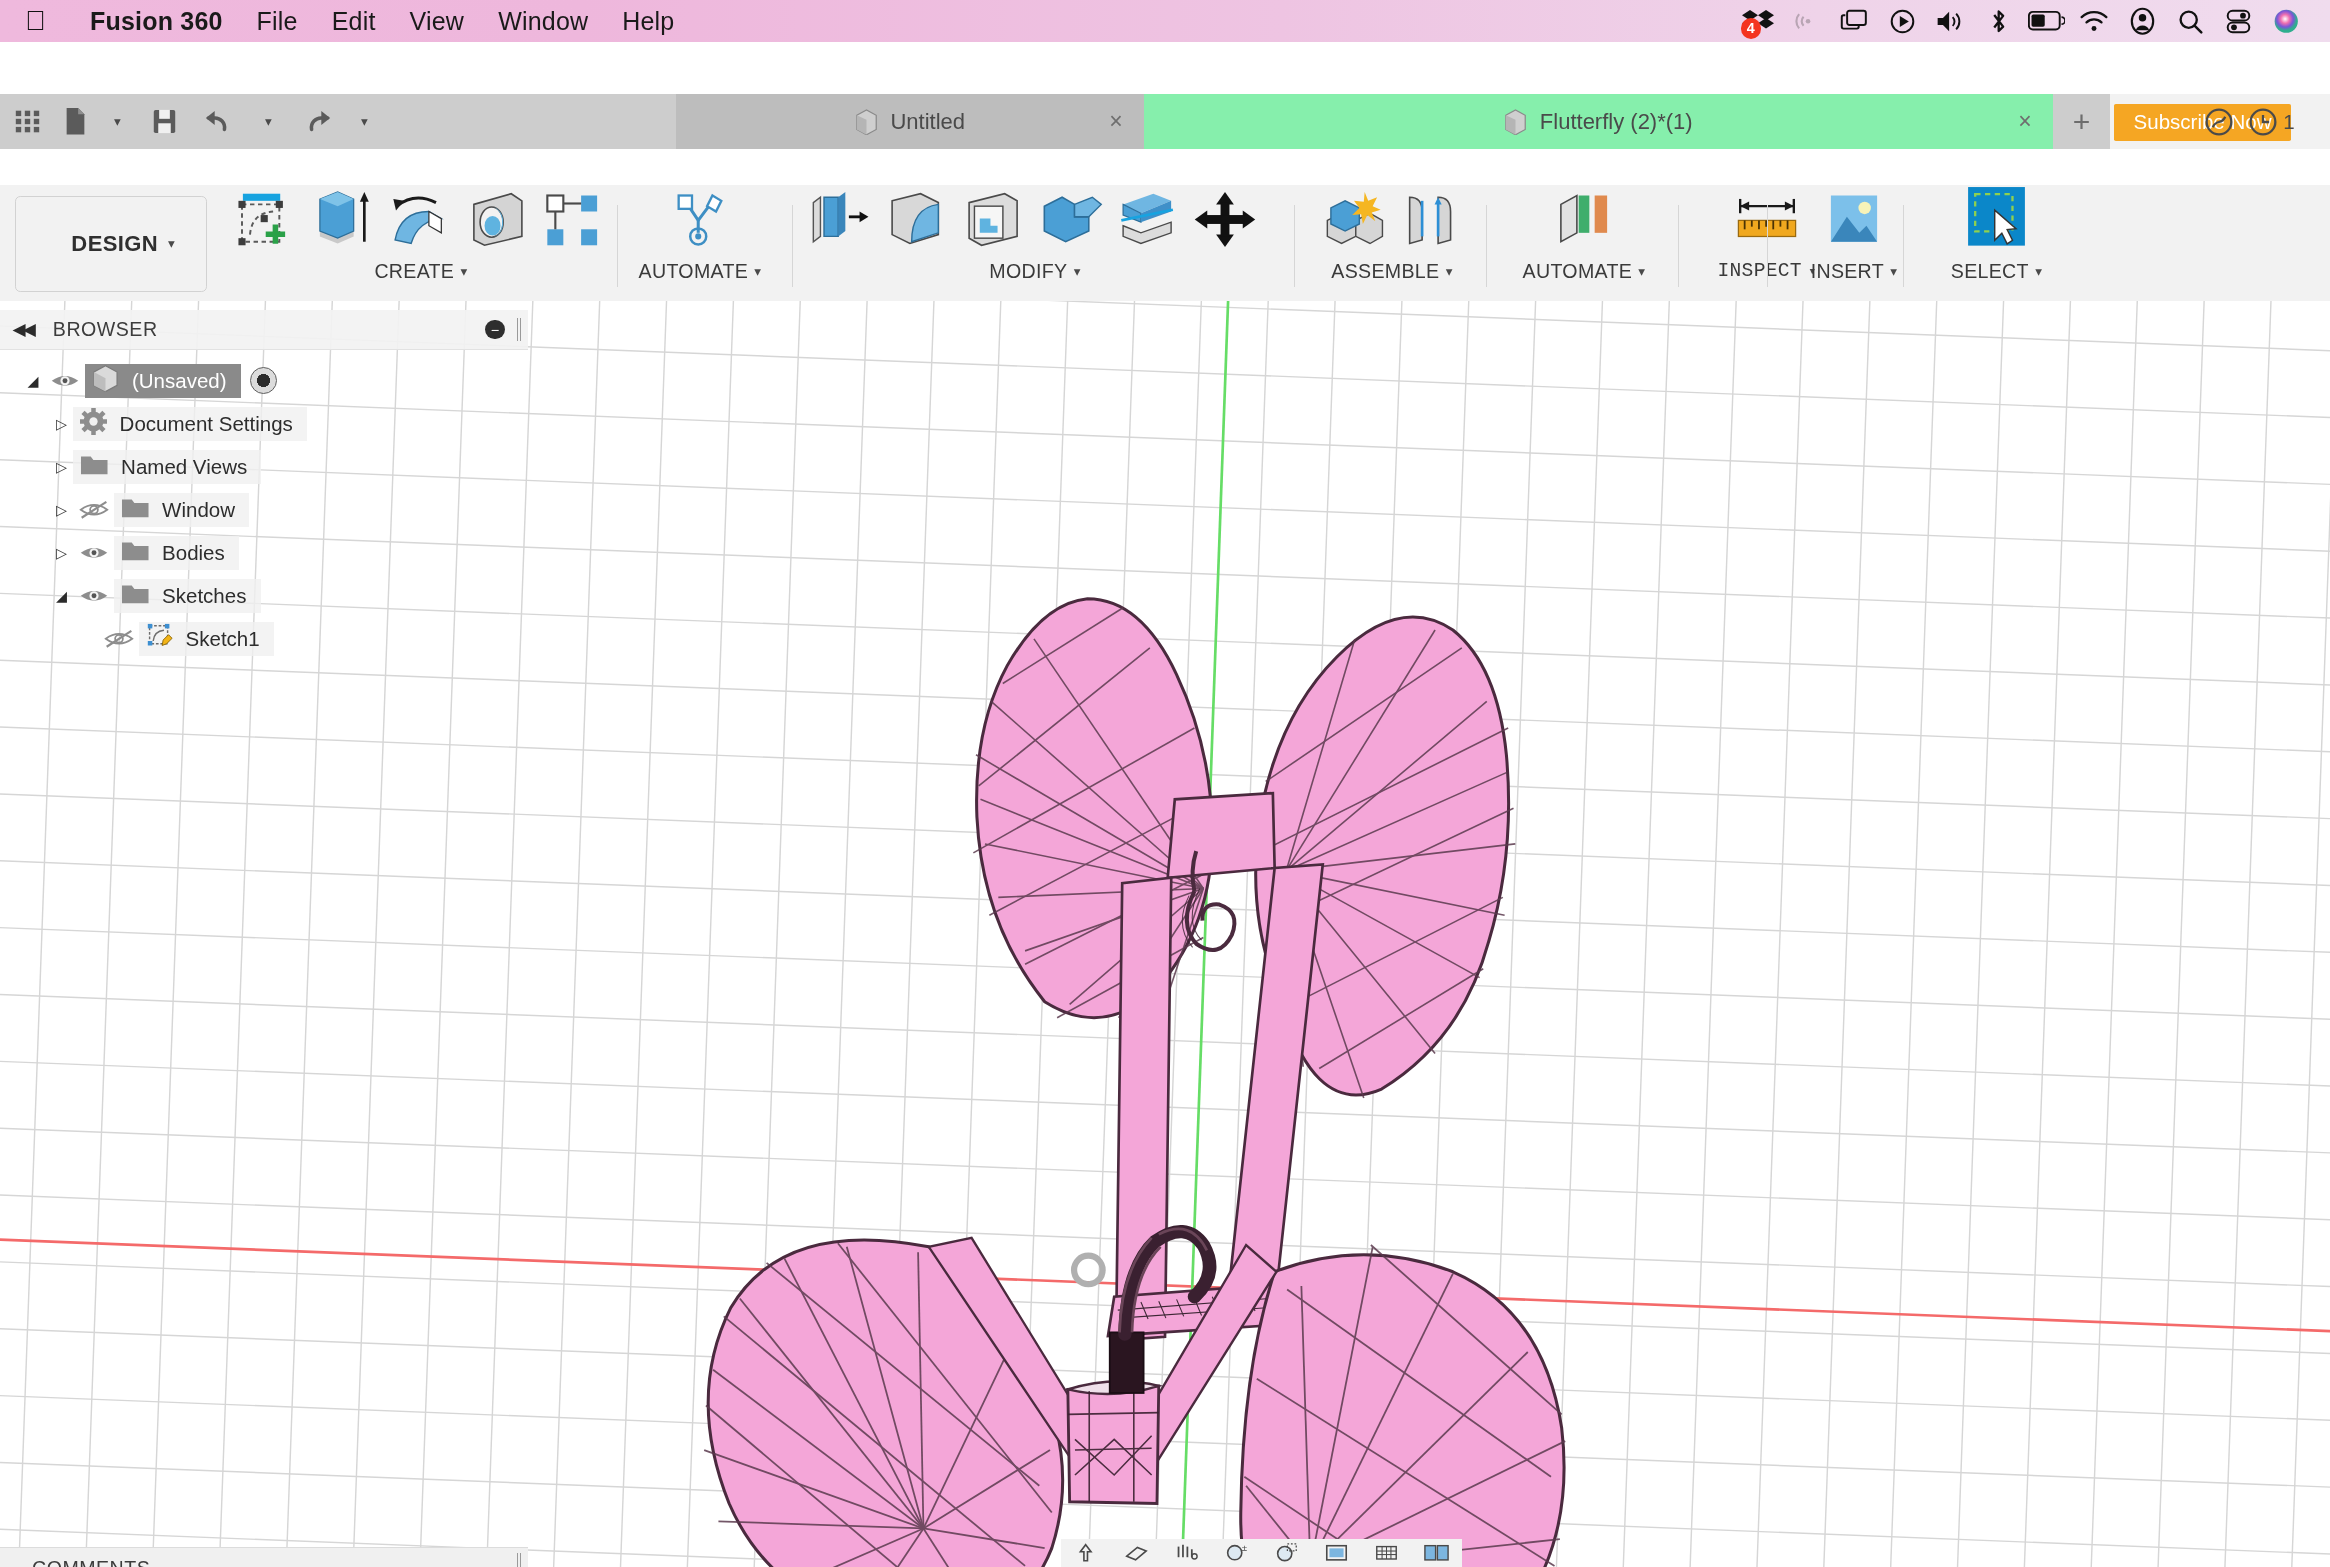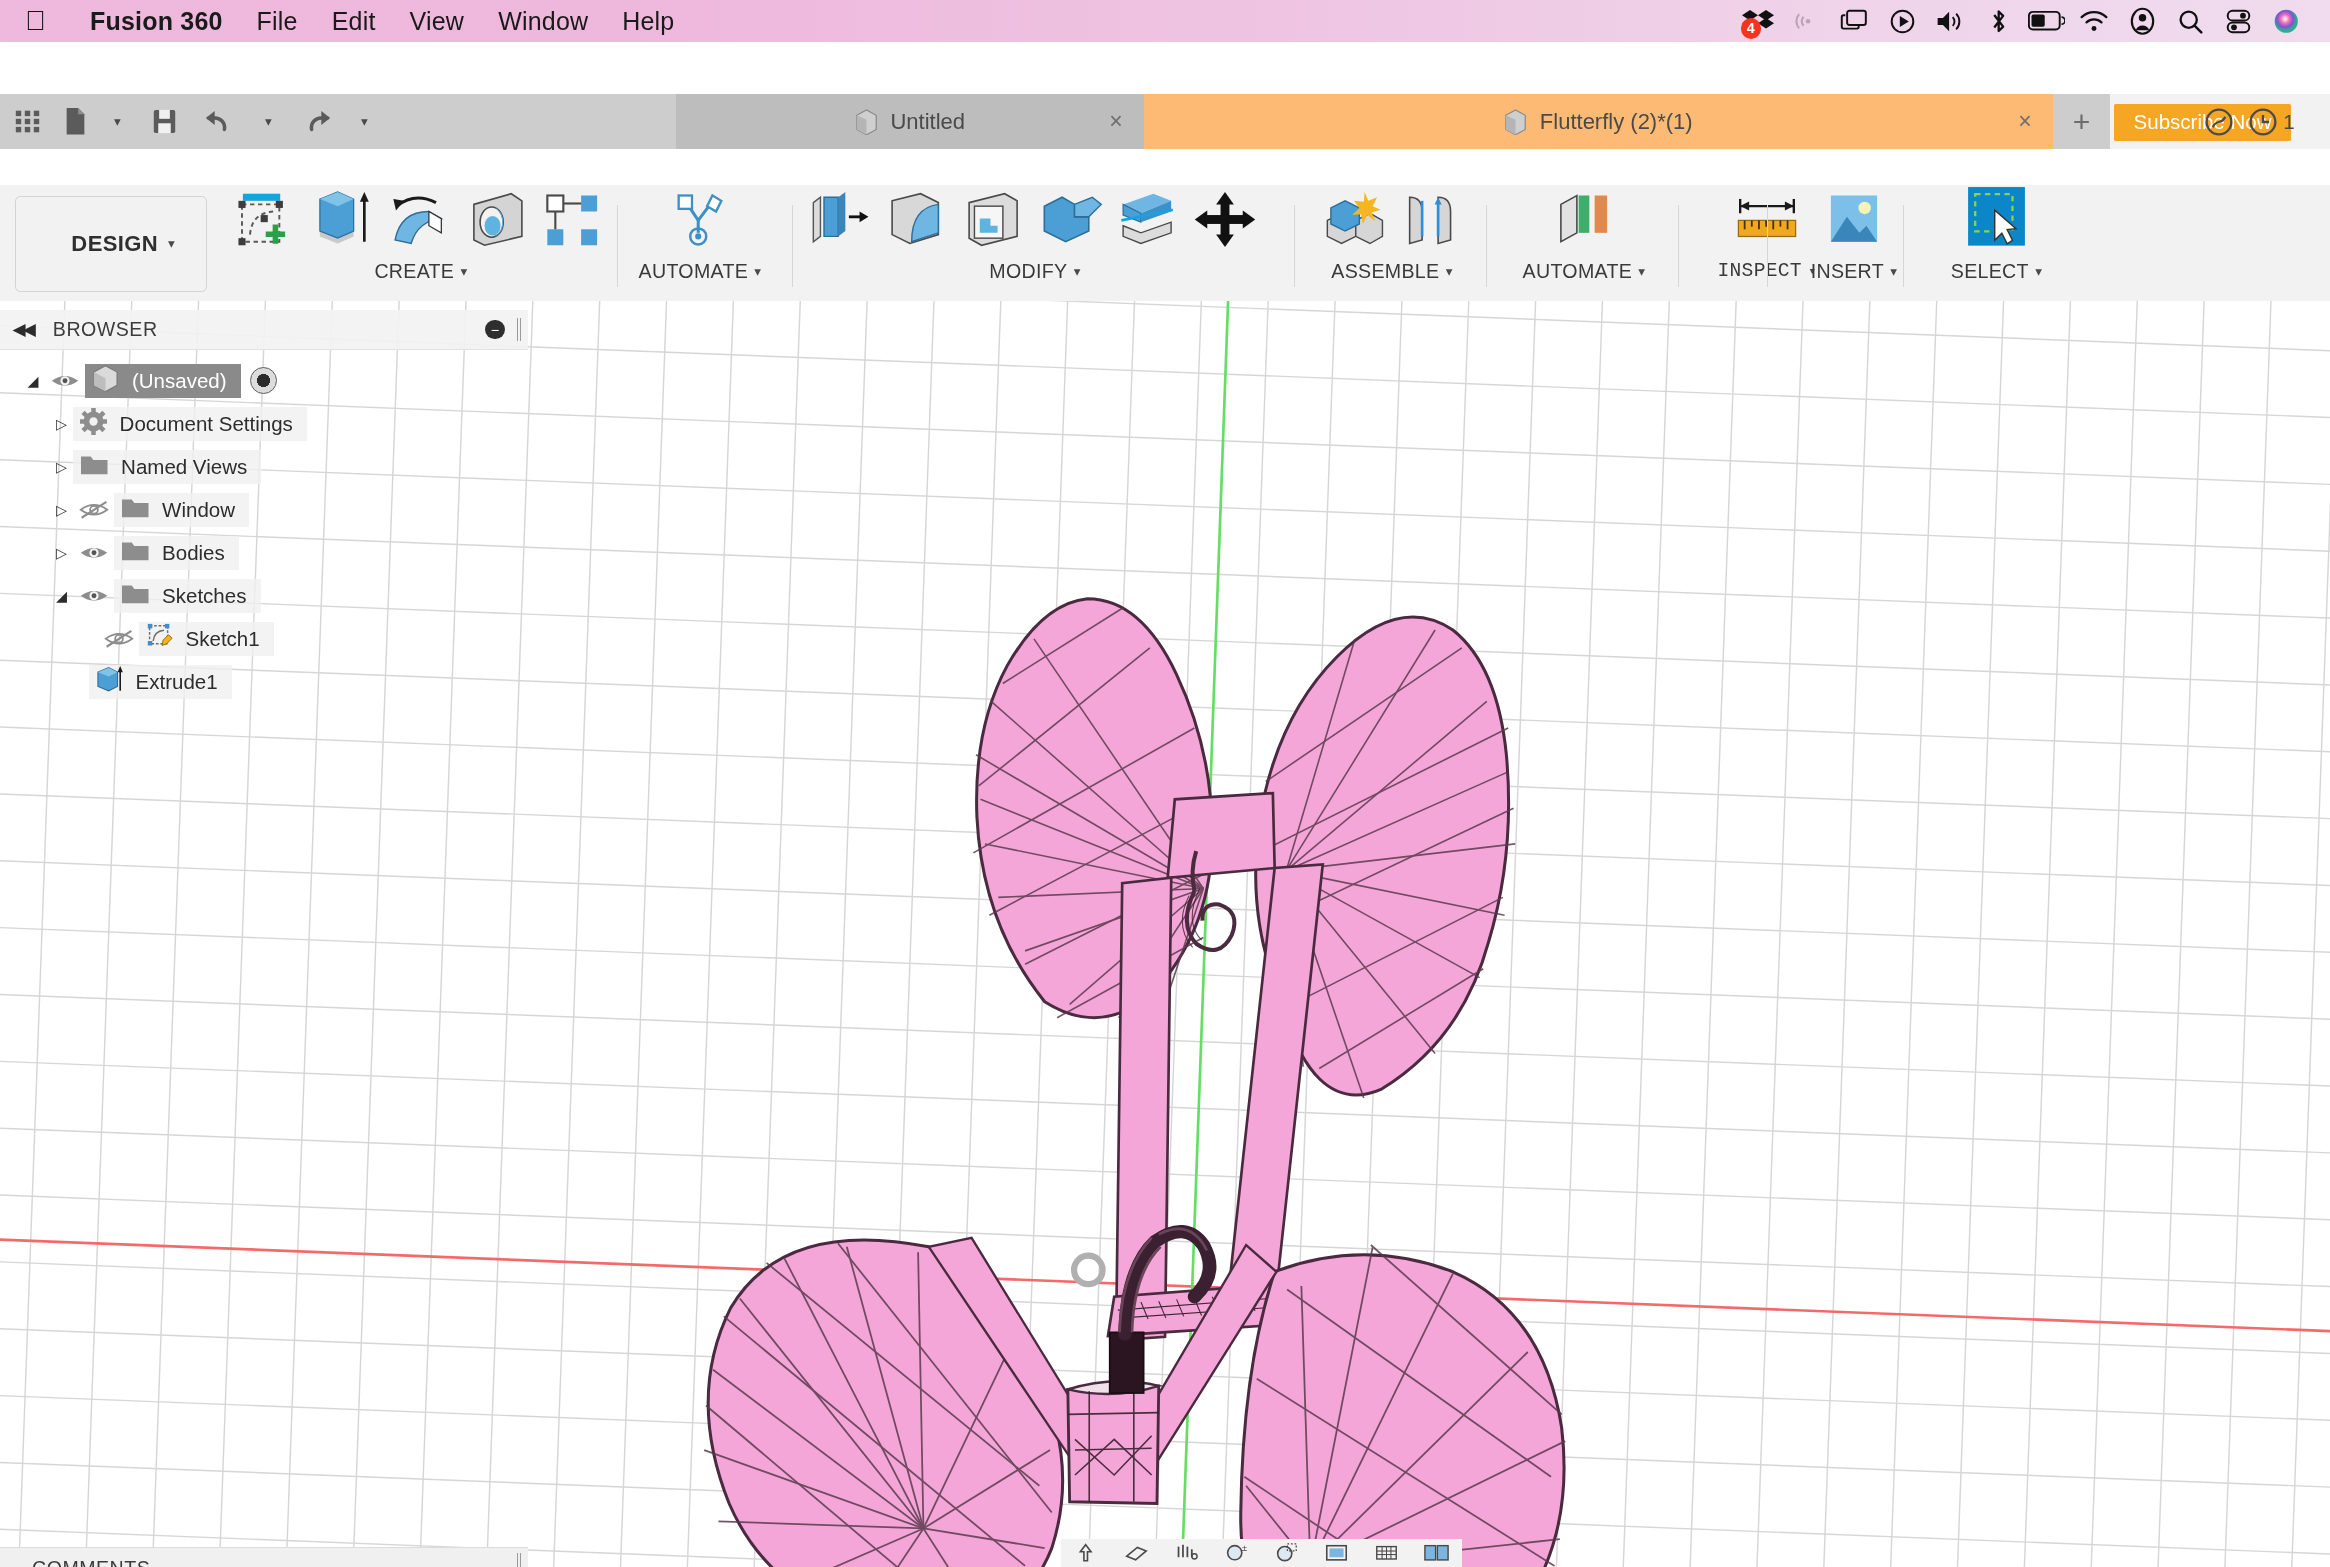--- a/index.html
+++ b/index.html
@@ -54,21 +54,21 @@
   }
   .qa-btn { width:55px; height:55px; display:flex; align-items:center; justify-content:center; }
   .qa-btn.narrow { width:41px; }
   .caret { font-size:13.4px; color:#4a4a4a; margin-left:1.8px; }
   .tab {
     position:absolute; top:0; height:55px;
     display:flex; align-items:center; justify-content:center;
     font-size:22px; color:#4a4a4a;
   }
   .tab.inactive { background:#bdbdbd; }
-  .tab.active { background:#fdba74; }
+  .tab.active { background:#86efac; }
   .tab .tabicon { margin-right:12.5px; display:flex; }
   .tab .tabclose { position:absolute; right:21.4px; font-size:23px; color:#6e6e6e; }
   .newtab {
     position:absolute; top:0; height:55px; width:57px; background:#cdcdcd;
     display:flex; align-items:center; justify-content:center; font-size:30px; color:#6d6d6d;
   }
   .subscribe {
     position:absolute; top:9.8px; height:37px; background:#f5a623; color:#fff;
     font-size:20.5px; display:flex; align-items:center; justify-content:center;
     padding:0 19.6px; border-radius:1.8px;
@@ -973,33 +973,20 @@
                   <rect x="2" y="20" width="5" height="5"></rect>
                 </g>
                 <path d="M8 20 Q9 9 20 8" fill="none" stroke="#6d6d6d" stroke-width="1.6"></path>
                 <polygon points="19,19 25,13 29,17 23,23 18,25" fill="#f2b418" stroke="#8a6508" stroke-width="1"></polygon>
               </svg>
           </span>
           <span>Sketch1</span>
         </span>
       </div>
 
-      <div class="trow" style="padding-left:89px;">
-        <span class="titem">
-          <span>
-            <svg width="27" height="28.5" viewBox="0 0 30 32">
-                <polygon points="2,24 2,8 14,3 24,8 24,24 14,29" fill="#4b9fd5" stroke="#2d6e99" stroke-width="1.2"></polygon>
-                <polygon points="2,8 14,3 24,8 14,13" fill="#7fc3e8"></polygon>
-                <line x1="27" y1="29" x2="27" y2="6" stroke="#1a1a1a" stroke-width="1.8"></line>
-                <polygon points="27,1 24,8 30,8" fill="#1a1a1a"></polygon>
-              </svg>
-          </span>
-          <span>Extrude1</span>
-        </span>
-      </div>
 
     </div>
   </div>
 
   <div class="navbar">
     <div class="nic">
       <svg width="21.4" height="21.4" viewBox="0 0 24 24">
           <path d="M12 3 L18 11 H14 V21 H10 V11 H6 Z" fill="none" stroke="#4a4a4a" stroke-width="1.8"></path>
         </svg>
     </div>

